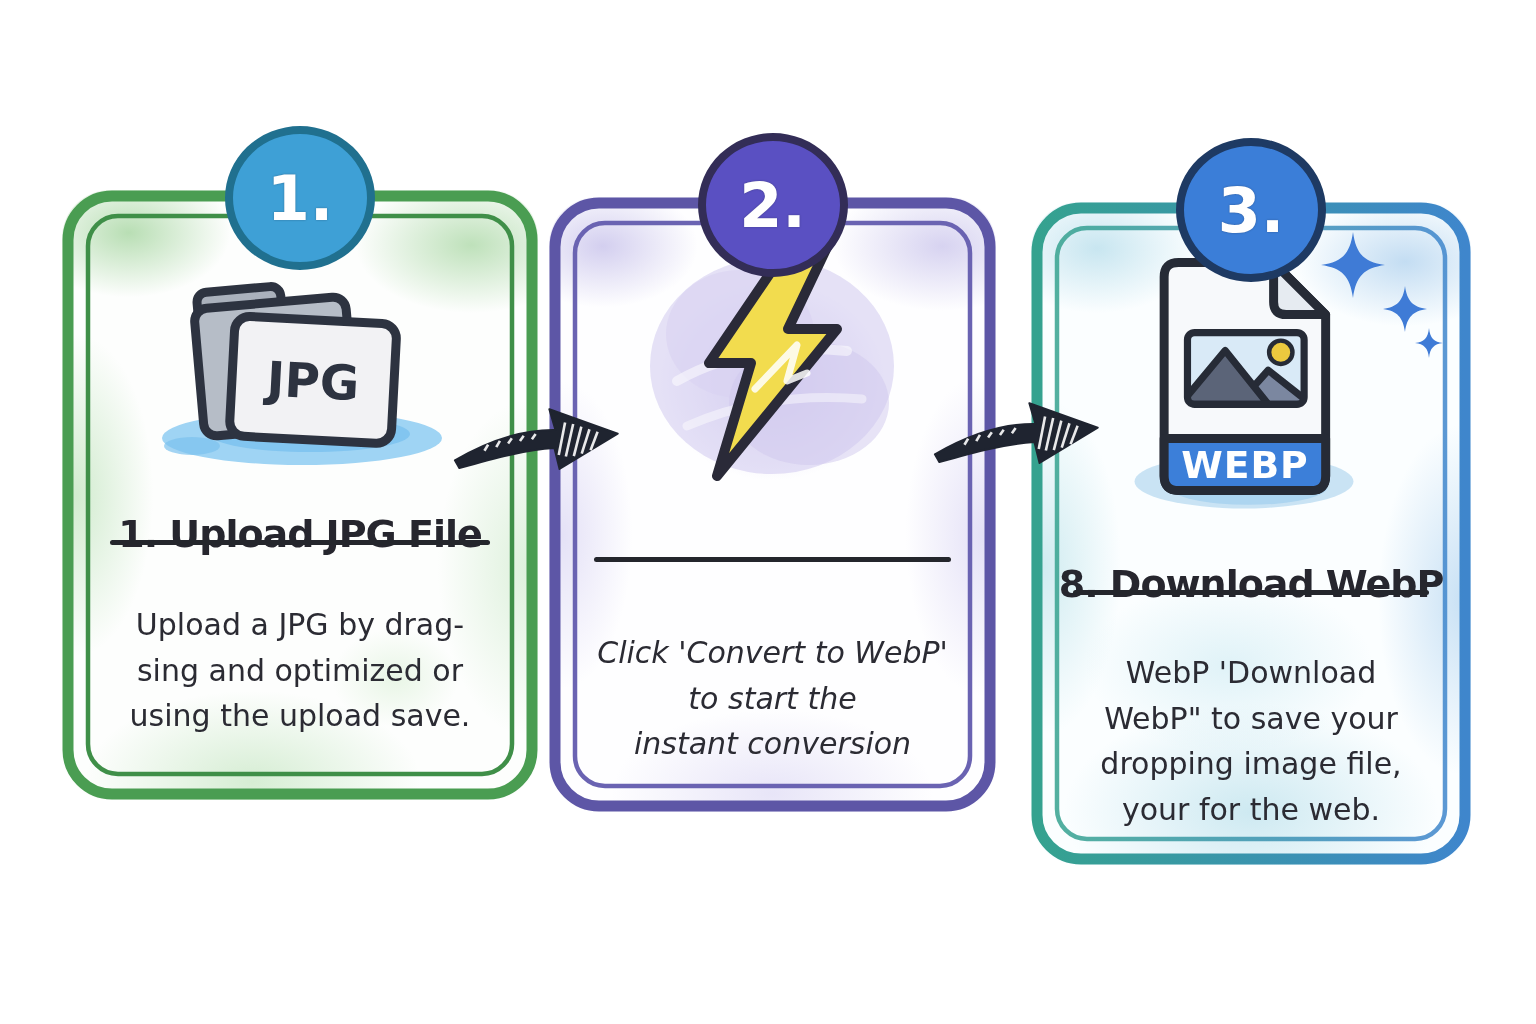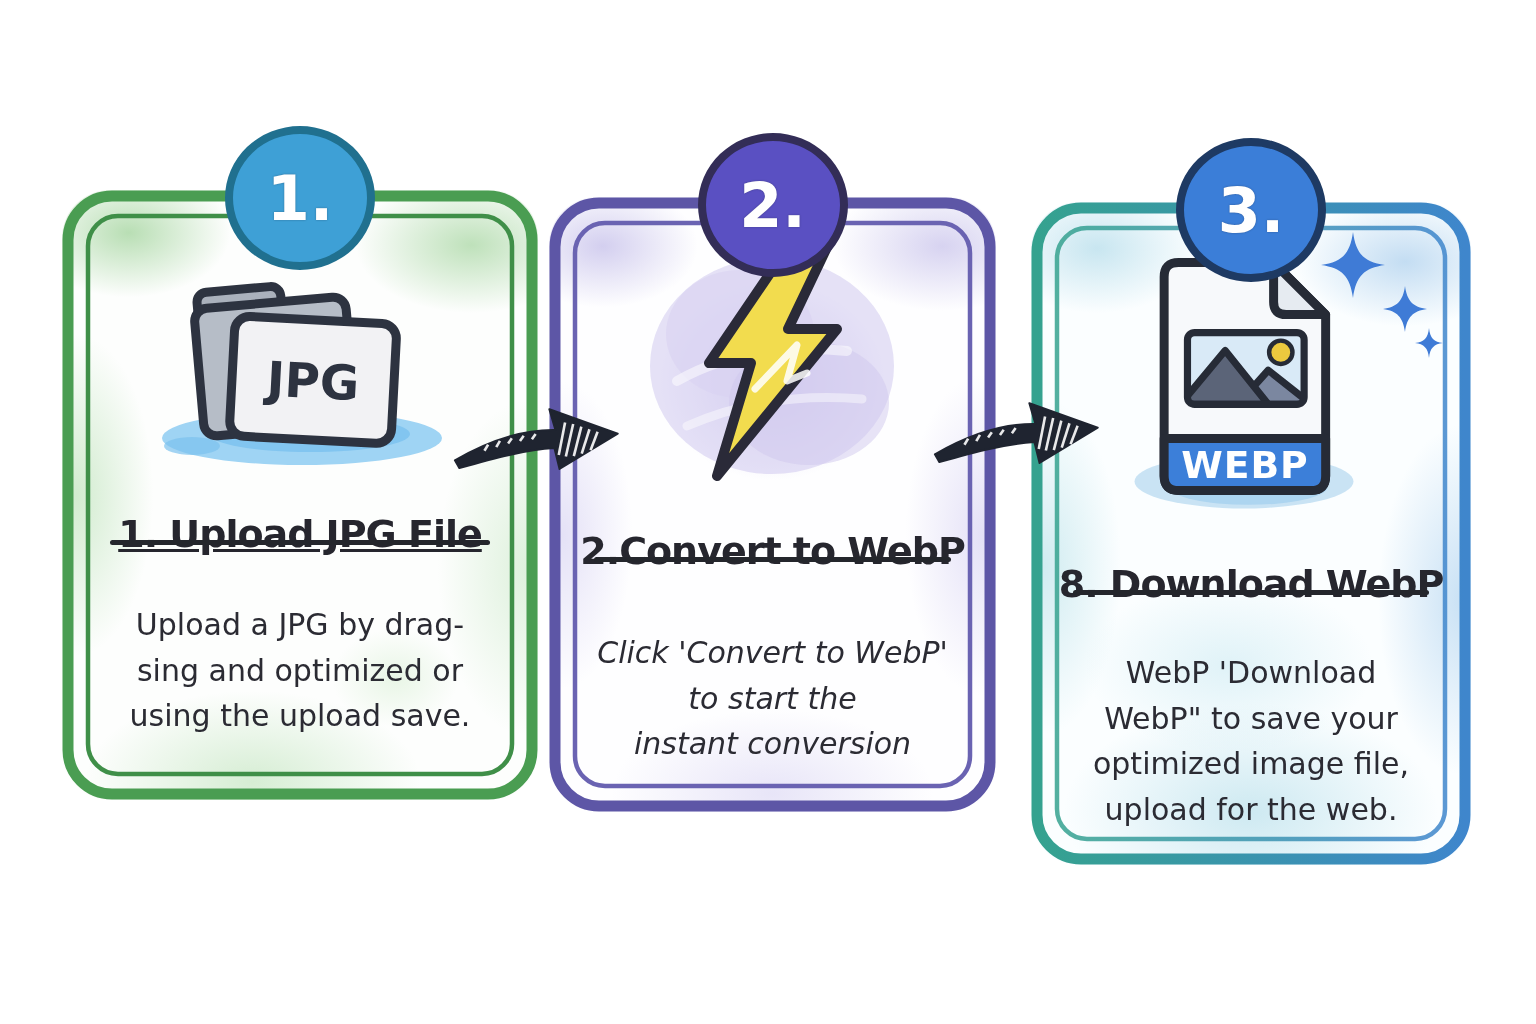--- a/index.html
+++ b/index.html
@@ -95,21 +95,21 @@
         <g transform="rotate(-5 130 100)">
           <rect x="52" y="30" width="84" height="36" rx="10" fill="#aab1bc" stroke="#2d3340" stroke-width="9"></rect>
           <rect x="48" y="46" width="152" height="128" rx="13" fill="#b6bdc7" stroke="#2d3340" stroke-width="9"></rect>
         </g>
         <g transform="rotate(3 165 125)">
           <rect x="82" y="64" width="162" height="120" rx="15" fill="#f2f2f4" stroke="#2d3340" stroke-width="9"></rect>
           <text x="163" y="142" text-anchor="middle" font-family="DejaVu Sans, sans-serif" font-size="48" font-weight="bold" fill="#2d3340">JPG</text>
         </g>
       </svg>
 
-      <h2 class="step-heading" style="top:290px;text-decoration:underline;">1. Upload JPG File</h2>
+      <h2 class="step-heading" style="top:290px;">1. Upload JPG File</h2>
       <div class="rule" style="top:350px; left:48px; right:48px;"></div>
       <p class="step-body" style="top:382px;">
         <span>Upload a JPG by drag-</span><br>
         <span>sing and optimized or</span><br>
         <span>using the upload save.</span>
       </p>
     </div>
   </section>
 
   <section class="card card2">
@@ -125,21 +125,20 @@
       <svg class="icon-box" style="left:88px; top:34px;" width="270" height="265" viewBox="0 0 270 265">
         <ellipse cx="135" cy="135" rx="122" ry="108" fill="#cfc8ee" opacity="0.55"></ellipse>
         <ellipse cx="103" cy="103" rx="74" ry="64" fill="#d8d2f2" opacity="0.6"></ellipse>
         <ellipse cx="172" cy="172" rx="80" ry="62" fill="#cfc8ee" opacity="0.5"></ellipse>
         <path d="M40,150 Q110,110 210,120" stroke="#ffffff" stroke-width="10" fill="none" opacity="0.5" stroke-linecap="round"></path>
         <path d="M50,195 Q130,160 225,168" stroke="#ffffff" stroke-width="9" fill="none" opacity="0.45" stroke-linecap="round"></path>
         <path d="M155,10 L72,132 L114,132 L80,245 L200,98 L151,98 L193,10 Z" fill="#f2dc4e" stroke="#2a2a38" stroke-width="10" stroke-linejoin="round"></path>
         <path d="M118,158 L160,114 L150,150 L170,142" stroke="#ffffff" stroke-width="7" fill="none" opacity="0.85" stroke-linecap="round" stroke-linejoin="round"></path>
       </svg>
 
-      <h2 class="step-heading" style="top:300px;">2.Convert to WebP</h2>
       <div class="rule" style="top:360px; left:45px; right:45px;"></div>
       <p class="step-body" style="top:403px;font-style:italic;">
         <span>Click 'Convert to WebP'</span><br>
         <span>to start the</span><br>
         <span>instant conversion</span>
       </p>
     </div>
   </section>
 
   <section class="card card3">
@@ -183,22 +182,22 @@
         <path d="M32,8 C35,30 43,38 64,41 C43,44 35,52 32,74 C29,52 21,44 0,41 C21,38 29,30 32,8 Z" fill="#3f7bd6"></path>
         <path d="M84,62 C86,77 92,83 106,85 C92,87 86,93 84,108 C82,93 76,87 62,85 C76,83 82,77 84,62 Z" fill="#3f7bd6"></path>
         <path d="M108,104 C109,114 113,118 122,119 C113,120 109,124 108,134 C107,124 103,120 94,119 C103,118 107,114 108,104 Z" fill="#3f7bd6"></path>
       </svg>
 
       <h2 class="step-heading" style="top:328px;">8. Download WebP</h2>
       <div class="rule" style="top:388px; left:42px; right:42px;"></div>
       <p class="step-body" style="top:418px;">
         <span>WebP 'Download</span><br>
         <span>WebP" to save your</span><br>
-        <span>optimized image file,</span><br>
-        <span>upload for the web.</span>
+        <span>dropping image file,</span><br>
+        <span>your for the web.</span>
       </p>
     </div>
   </section>
 
   <svg class="arrow" style="left:448px; top:396px;" width="178" height="90" viewBox="0 0 178 90">
     <g transform="rotate(-3 89 45)">
       <path d="M6,60 C45,40 80,33 108,35 L103,14 L170,42 L110,74 L106,53 C78,53 45,60 10,68 Z" fill="#1f2430" stroke="#1f2430" stroke-width="2" stroke-linejoin="round"></path>
       <g stroke="#ffffff" stroke-width="2.6" opacity="0.9">
         <line x1="118" y1="28" x2="110" y2="60"></line>
         <line x1="126" y1="30" x2="117" y2="62"></line>

